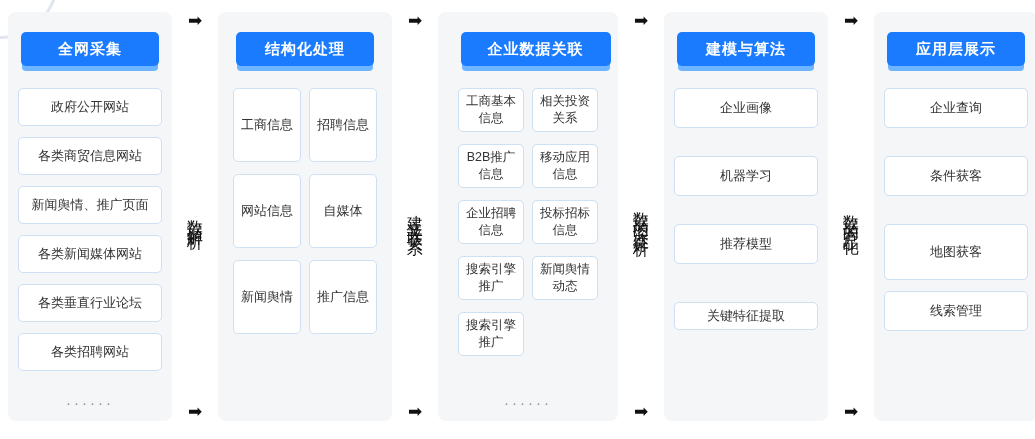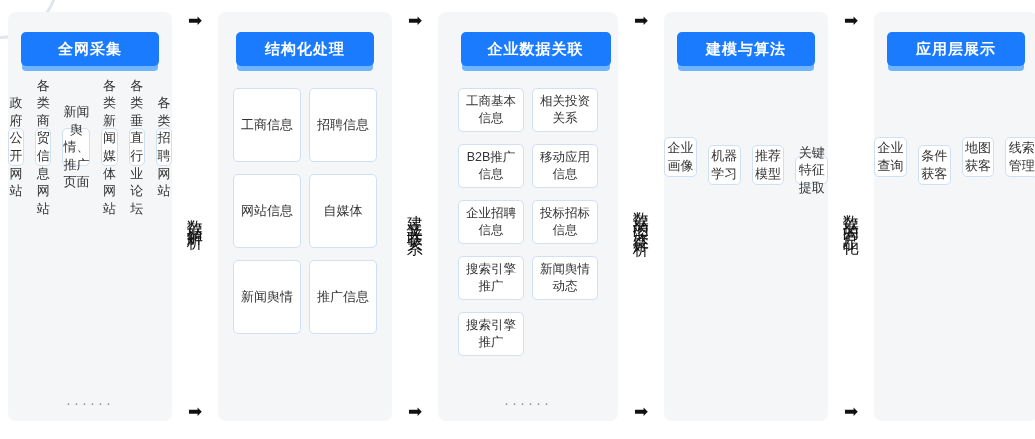--- a/index.html
+++ b/index.html
@@ -42,21 +42,21 @@
   .panel {
     background: #f4f6f8;
     border-radius: 8px;
     margin: 12px 0 18px 0;
     padding: 0 0 10px 0;
     display: flex;
     flex-direction: column;
     align-items: center;
     box-sizing: border-box;
   }
-  .panel.w1 { width: 164px; gap: 40px; }
+  .panel.w1 { width: 164px; }
   .panel.w2 { width: 174px; }
   .panel.w3 { width: 180px; }
 
   .panel-header {
     width: 138px;
     margin-top: 20px;
     border-radius: 5px;
     background: #1a7bff;
     color: #ffffff;
     font-size: 15px;
@@ -67,21 +67,21 @@
     letter-spacing: 1px;
     box-shadow: 0 6px 0 -1px #6fb4ff;
     position: relative;
   }
   .panel.w3 .panel-header { width: 150px; margin-left: 15px; }
 
   .cells {
     margin-top: 22px;
     width: 100%;
     display: flex;
-    flex-direction: row;
+    flex-direction: column;
     align-items: center;
     gap: 11px;
   }
   .cells.two-col {
     flex-direction: row;
     flex-wrap: wrap;
     justify-content: center;
     gap: 12px 8px;
     padding: 0 10px;
     box-sizing: border-box;
@@ -239,20 +239,20 @@
       <div class="conn-arrow conn-top">➡</div>
       <div class="conn-label">数据的产品化</div>
       <div class="conn-arrow conn-bottom">➡</div>
     </div>
 
     <div class="panel w1">
       <div class="panel-header">应用层展示</div>
       <div class="cells">
         <div class="cell single wide" style="height:40px">企业查询</div>
         <div class="cell single wide" style="height:40px;margin-top:17px">条件获客</div>
-        <div class="cell single wide" style="height:40px;">地图获客</div>
+        <div class="cell single wide" style="height:56px;margin-top:17px">地图获客</div>
         <div class="cell single wide" style="height:40px;margin-top:0">线索管理</div>
       </div>
       <div class="dots"></div>
     </div>
 
   </div>
 </div>
 
 </body></html>

